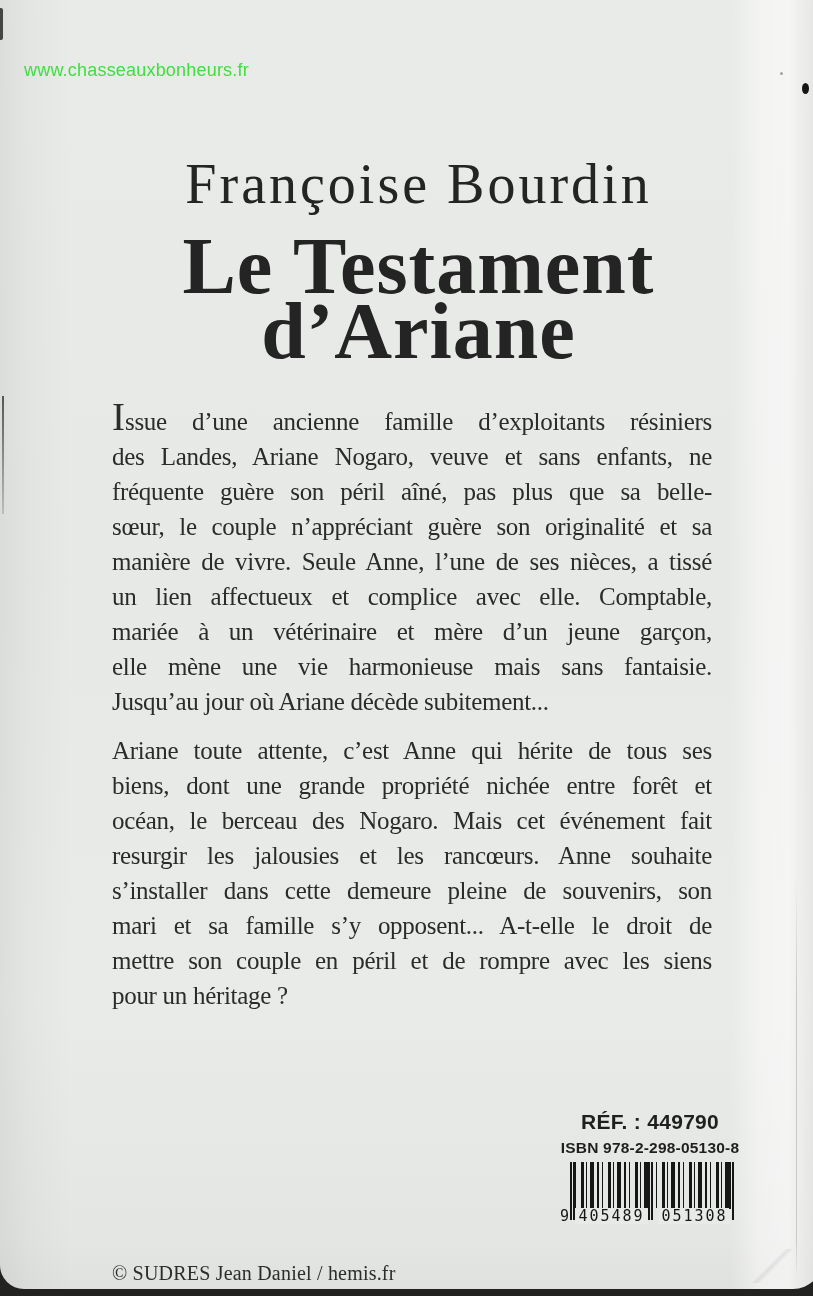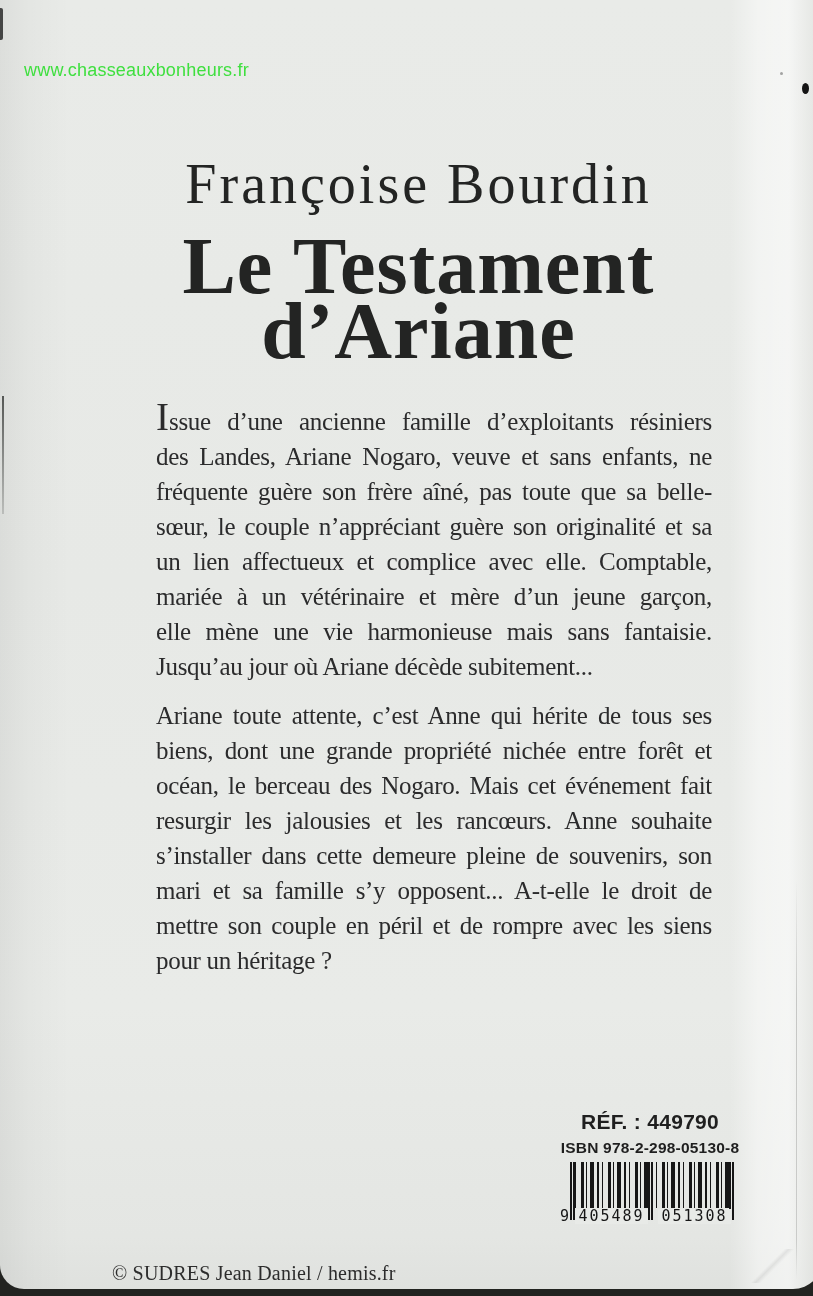--- a/index.html
+++ b/index.html
@@ -55,21 +55,21 @@
   .book-title .tline { display: block; }
 
   
   .synopsis {
     position: absolute; left: 112px; top: 404px; width: 600px;
     font-size: 25px; color: #2b2b2c; letter-spacing: -0.3px;
   }
   .jline {
     height: 35px; line-height: 35px;
     text-align: justify; text-align-last: justify;
-    overflow: visible; white-space: normal; margin-left: 44px;
+    overflow: visible; white-space: normal;
   }
   .jline.last { text-align-last: left; }
   .p2 { margin-top: 14px; }
   .dropcap { font-size: 39px; line-height: 0; letter-spacing: 0; }
 
   
   .commerce {
     position: absolute; left: 560px; top: 1110px; width: 180px;
     font-family: "Liberation Sans", sans-serif; text-align: center; color: #1f1f1f;
   }
@@ -112,22 +112,23 @@
       <div class="book-title">
           <span class="tline">Le Testament</span>
           <span class="tline">d’Ariane</span>
         </div>
     </div>
 
     <div class="synopsis">
       <div class="p1">
         <div class="jline"><span class="dropcap">I</span><span>ssue d’une ancienne famille d’exploitants résiniers</span></div>
         <div class="jline">des Landes, Ariane Nogaro, veuve et sans enfants, ne</div>
-        <div class="jline">fréquente guère son frère aîné, pas toute que sa belle-</div>
+        <div class="jline">fréquente guère son péril aîné, pas plus que sa belle-</div>
         <div class="jline">sœur, le couple n’appréciant guère son originalité et sa</div>
+        <div class="jline">manière de vivre. Seule Anne, l’une de ses nièces, a tissé</div>
         <div class="jline">un lien affectueux et complice avec elle. Comptable,</div>
         <div class="jline">mariée à un vétérinaire et mère d’un jeune garçon,</div>
         <div class="jline">elle mène une vie harmonieuse mais sans fantaisie.</div>
         <div class="jline last">Jusqu’au jour où Ariane décède subitement...</div>
       </div>
       <div class="p2">
         <div class="jline">Ariane toute attente, c’est Anne qui hérite de tous ses</div>
         <div class="jline">biens, dont une grande propriété nichée entre forêt et</div>
         <div class="jline">océan, le berceau des Nogaro. Mais cet événement fait</div>
         <div class="jline">resurgir les jalousies et les rancœurs. Anne souhaite</div>

